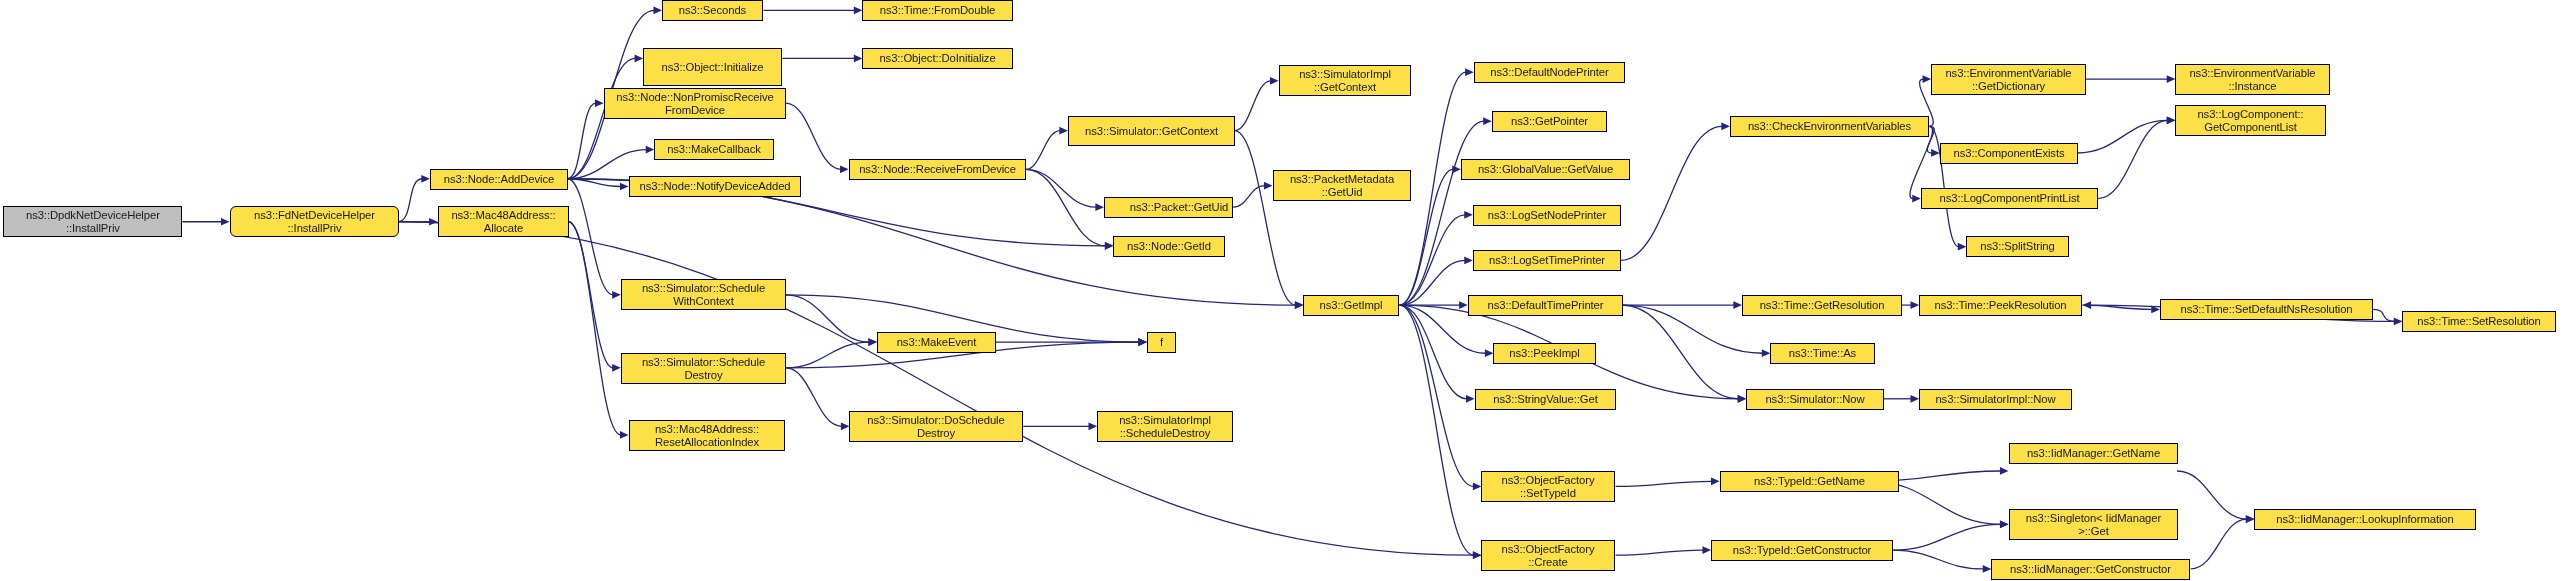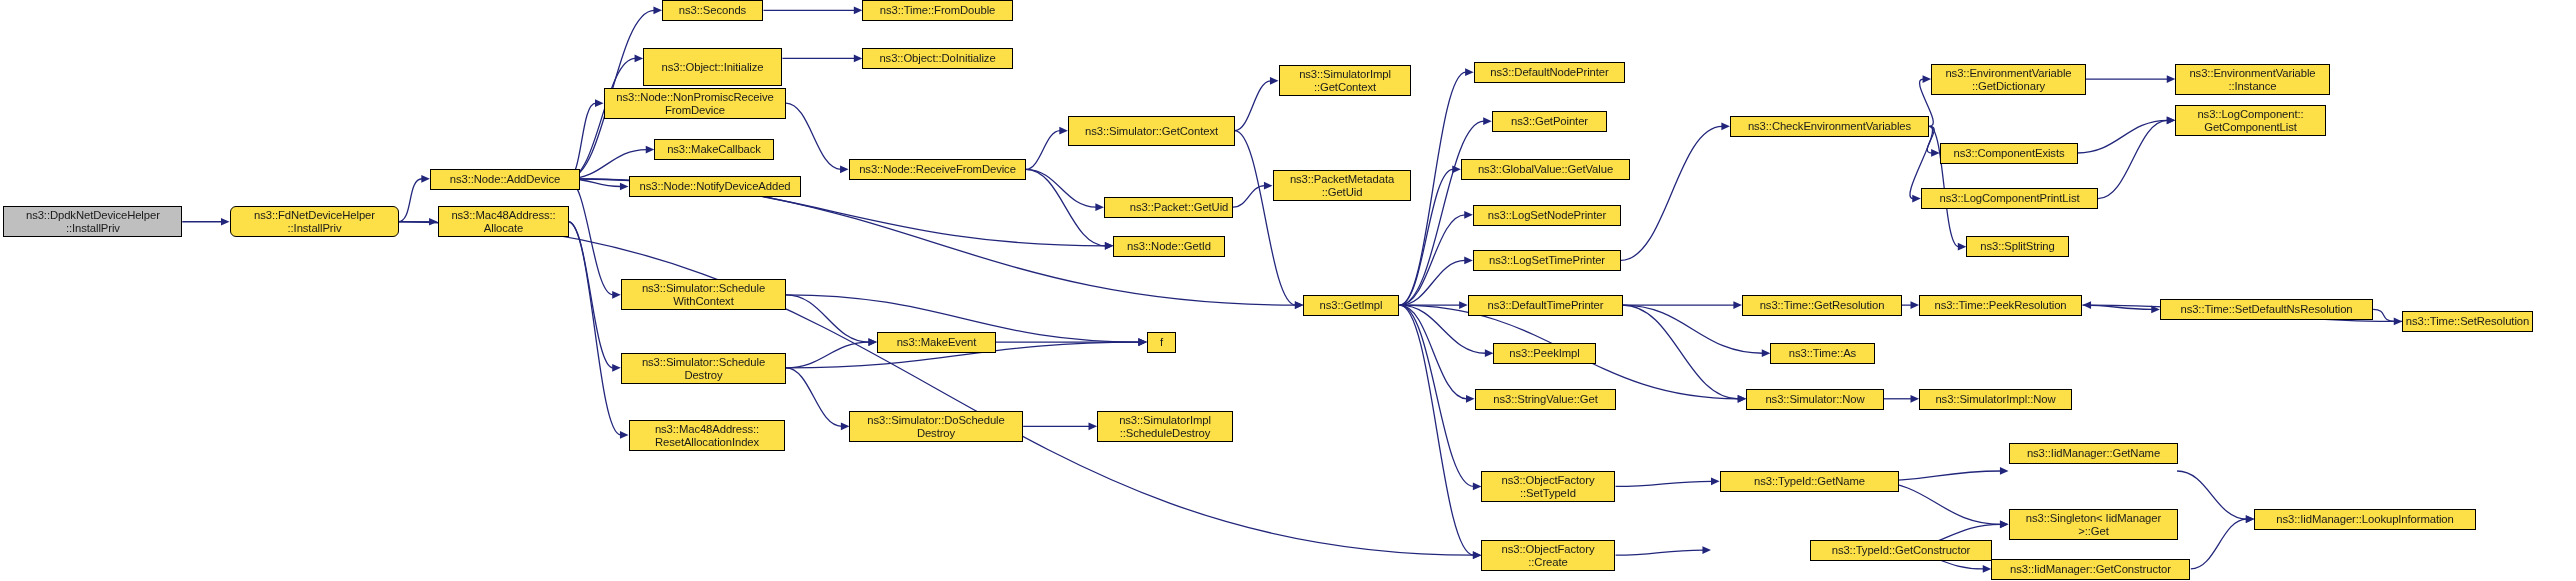--- a/index.html
+++ b/index.html
@@ -189,21 +189,21 @@
       <path class="edge" d="M 2532 548 C 2568.45 548, 2576.55 604, 2613 604"></path>
       <polygon points="2622,604 2612,599.5 2612,608.5" class="arrowhead"></polygon>
       <path class="edge" d="M 2548 662 C 2577.25 662, 2583.75 604, 2613 604"></path>
       <polygon points="2622,604 2612,599.5 2612,608.5" class="arrowhead"></polygon>
     </svg>
   <div id="nodes-layer">
       <div class="node root" style="left: 3.4px; top: 206px; width: 179px; height: 31px;">ns3::DpdkNetDeviceHelper
 ::InstallPriv</div>
       <div class="node" style="left: 230px; top: 206px; width: 169px; height: 31px; border-radius: 6px;">ns3::FdNetDeviceHelper
 ::InstallPriv</div>
-      <div class="node" style="left: 430px; top: 169px; width: 150px; height: 20.6px;">ns3::Node::AddDevice</div>
+      <div class="node" style="left: 430px; top: 169px; width: 138px; height: 20.6px;">ns3::Node::AddDevice</div>
       <div class="node" style="left: 438px; top: 206px; width: 131px; height: 31px;">ns3::Mac48Address::
 Allocate</div>
       <div class="node" style="left: 662px; top: 0px; width: 101px; height: 20.6px;">ns3::Seconds</div>
       <div class="node" style="left: 643px; top: 48px; width: 139px; height: 38px;">ns3::Object::Initialize</div>
       <div class="node" style="left: 604px; top: 88px; width: 182px; height: 31px;">ns3::Node::NonPromiscReceive
 FromDevice</div>
       <div class="node" style="left: 654px; top: 139px; width: 120px; height: 20.6px;">ns3::MakeCallback</div>
       <div class="node" style="left: 629px; top: 176px; width: 172px; height: 20.6px;">ns3::Node::NotifyDeviceAdded</div>
       <div class="node" style="left: 621px; top: 279px; width: 165px; height: 31px;">ns3::Simulator::Schedule
 WithContext</div>
@@ -238,34 +238,34 @@
       <div class="node" style="left: 1475px; top: 389px; width: 141px; height: 20.6px;">ns3::StringValue::Get</div>
       <div class="node" style="left: 1481px; top: 471px; width: 134px; height: 31px;">ns3::ObjectFactory
 ::SetTypeId</div>
       <div class="node" style="left: 1481px; top: 540px; width: 134px; height: 31px;">ns3::ObjectFactory
 ::Create</div>
       <div class="node" style="left: 1730px; top: 116px; width: 199px; height: 20.6px;">ns3::CheckEnvironmentVariables</div>
       <div class="node" style="left: 1742px; top: 295px; width: 160px; height: 20.6px;">ns3::Time::GetResolution</div>
       <div class="node" style="left: 1770px; top: 343px; width: 105px; height: 20.6px;">ns3::Time::As</div>
       <div class="node" style="left: 1746px; top: 389px; width: 138px; height: 20.6px;">ns3::Simulator::Now</div>
       <div class="node" style="left: 1720px; top: 471px; width: 179px; height: 20.6px;">ns3::TypeId::GetName</div>
-      <div class="node" style="left: 1810px; top: 540px; width: 182px; height: 20.6px;">ns3::TypeId::GetConstructor</div>
+      <div class="node" style="left: 1711px; top: 540px; width: 182px; height: 20.6px;">ns3::TypeId::GetConstructor</div>
       <div class="node" style="left: 1931px; top: 64px; width: 155px; height: 31px;">ns3::EnvironmentVariable
 ::GetDictionary</div>
       <div class="node" style="left: 1940px; top: 143px; width: 138px; height: 20.6px;">ns3::ComponentExists</div>
       <div class="node" style="left: 1921px; top: 188px; width: 177px; height: 20.6px;">ns3::LogComponentPrintList</div>
       <div class="node" style="left: 1966px; top: 236px; width: 103px; height: 20.6px;">ns3::SplitString</div>
       <div class="node" style="left: 1919px; top: 295px; width: 163px; height: 20.6px;">ns3::Time::PeekResolution</div>
       <div class="node" style="left: 1919px; top: 389px; width: 153px; height: 20.6px;">ns3::SimulatorImpl::Now</div>
       <div class="node" style="left: 2009px; top: 443px; width: 169px; height: 20.6px;">ns3::IidManager::GetName</div>
       <div class="node" style="left: 2009px; top: 509px; width: 169px; height: 31px;">ns3::Singleton&lt; IidManager
 &gt;::Get</div>
       <div class="node" style="left: 1991px; top: 559px; width: 199px; height: 20.6px;">ns3::IidManager::GetConstructor</div>
       <div class="node" style="left: 2175px; top: 64px; width: 155px; height: 31px;">ns3::EnvironmentVariable
 ::Instance</div>
       <div class="node" style="left: 2175px; top: 105px; width: 151px; height: 31px;">ns3::LogComponent::
 GetComponentList</div>
       <div class="node" style="left: 2160px; top: 299px; width: 213px; height: 20.6px;">ns3::Time::SetDefaultNsResolution</div>
-      <div class="node" style="left: 2402px; top: 311px; width: 131px; height: 20.6px;">ns3::Time::SetResolution</div>
+      <div class="node" style="left: 2402px; top: 311px; width: 154px; height: 20.6px;">ns3::Time::SetResolution</div>
       <div class="node" style="left: 2254px; top: 509px; width: 222px; height: 20.6px;">ns3::IidManager::LookupInformation</div>
     </div>
 </div>
 
 
 </body></html>

